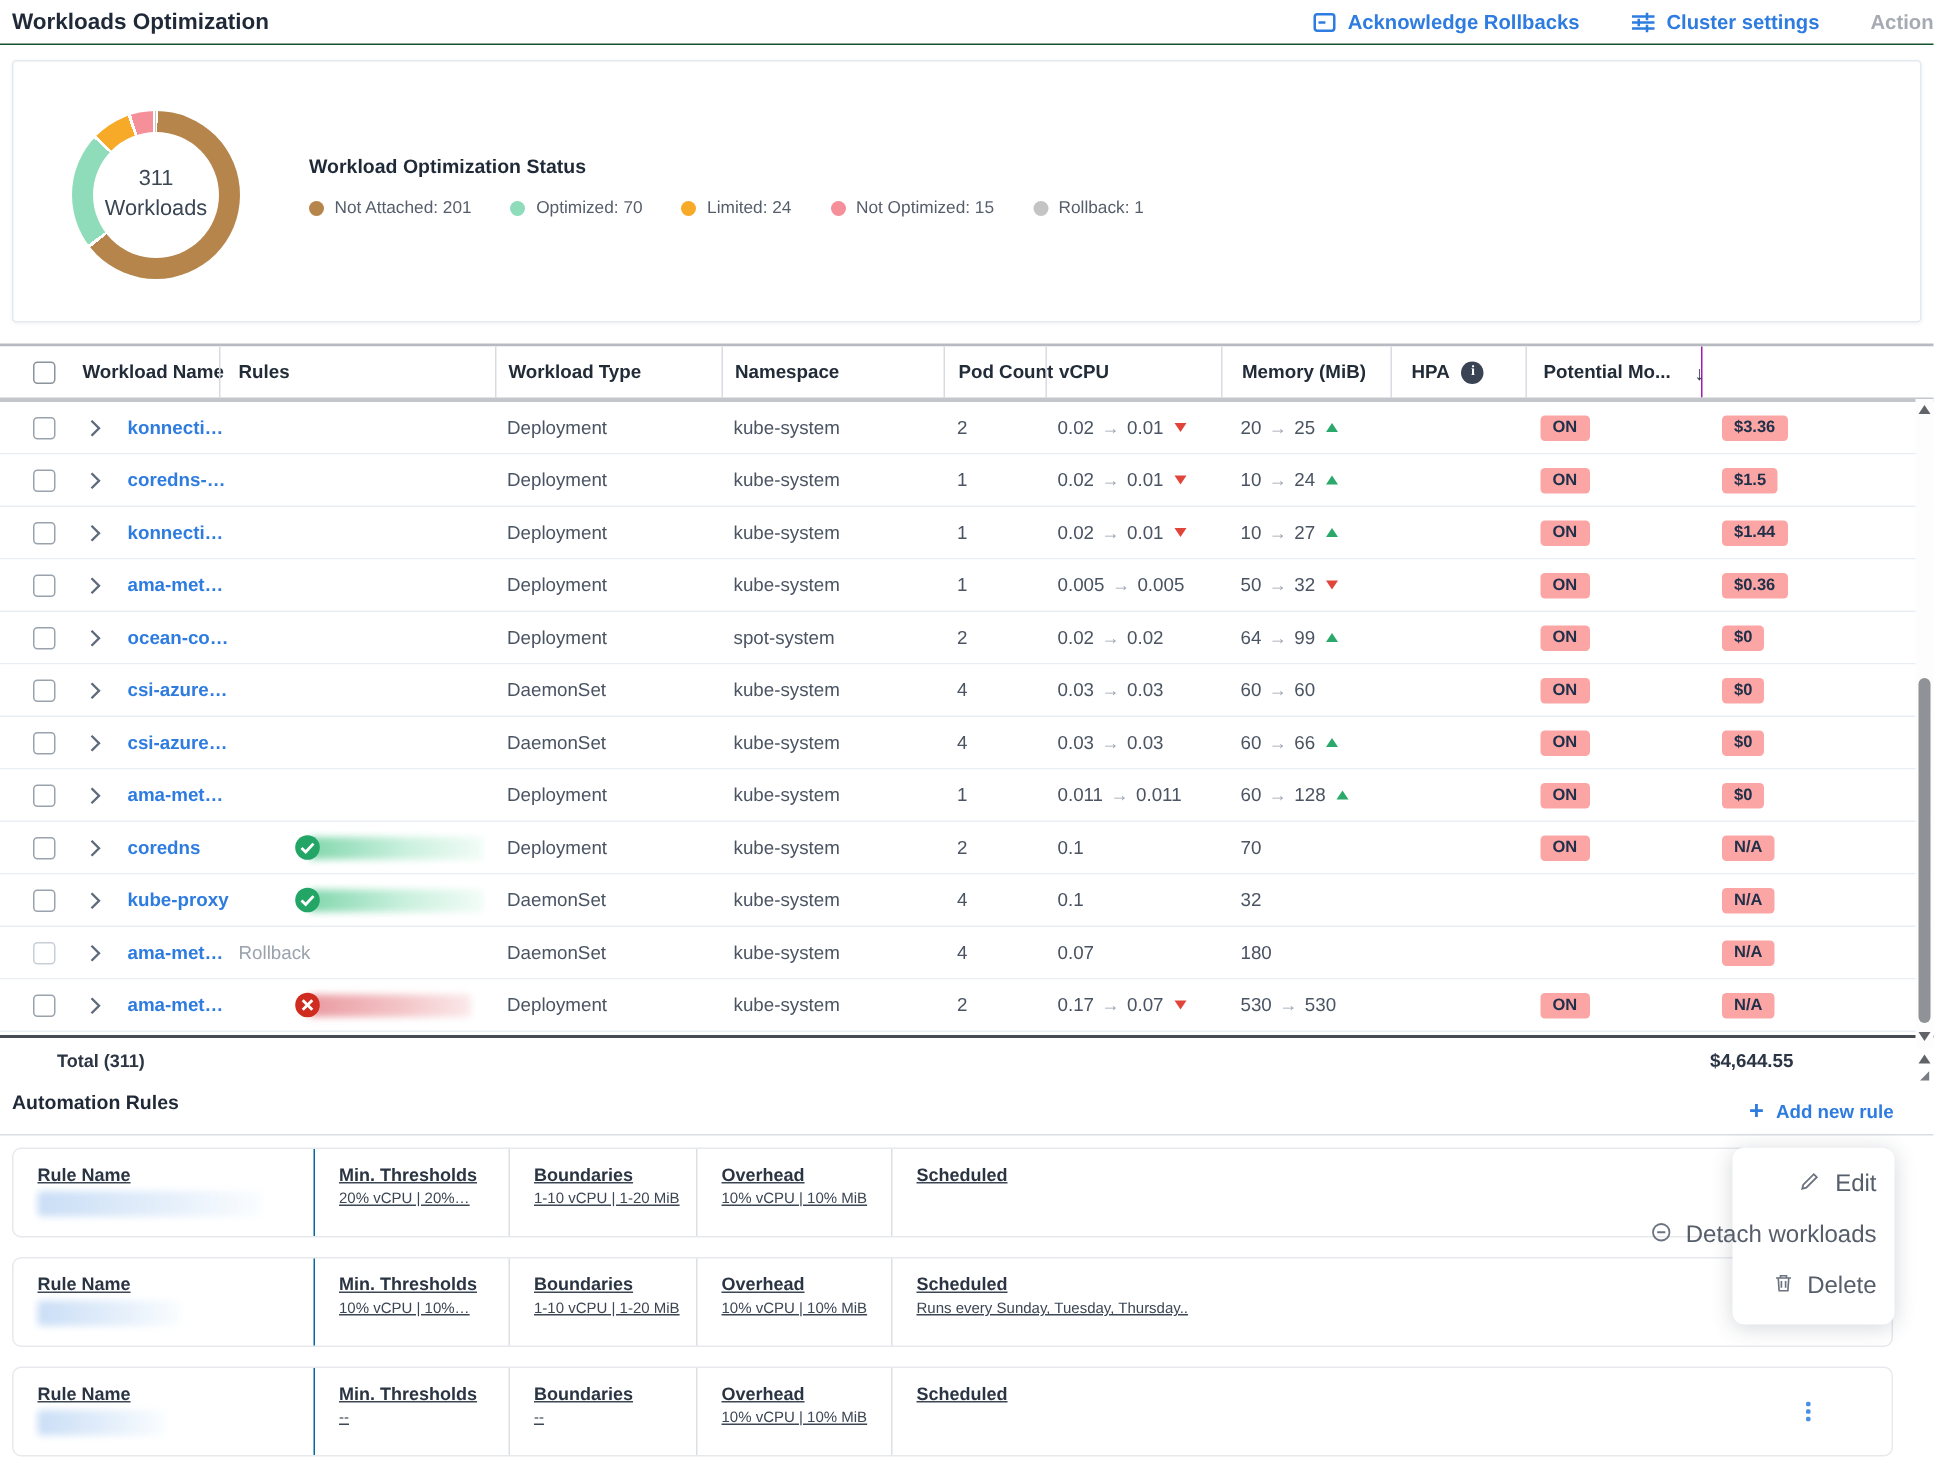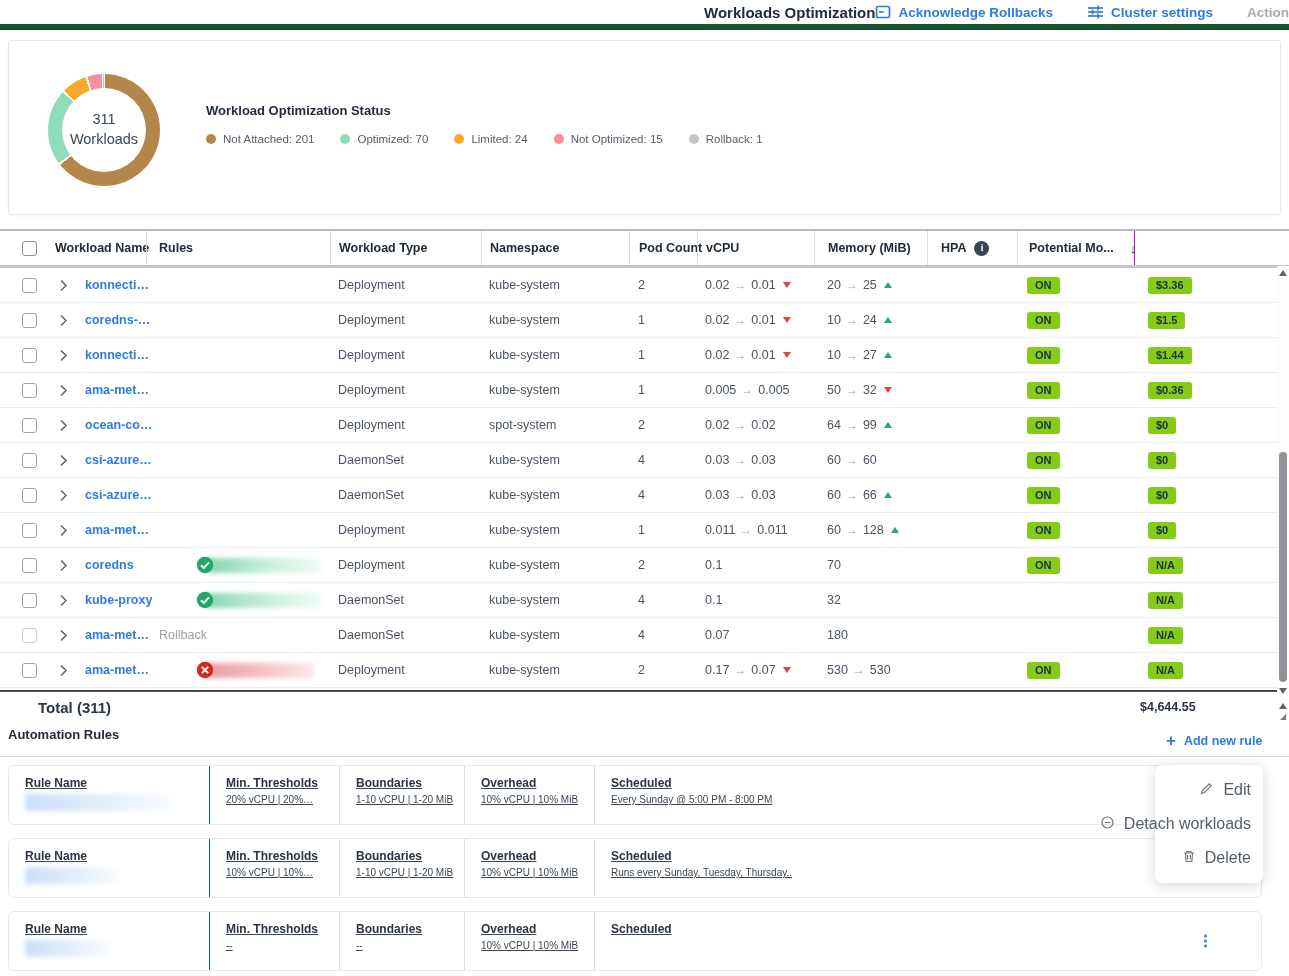--- a/index.html
+++ b/index.html
@@ -1,21 +1,21 @@
 <!DOCTYPE html>
 <html><head>
 <meta charset="utf-8">
 <style>
   * { margin:0; padding:0; box-sizing:border-box; }
   html,body { width:1289px; height:976px; overflow:hidden; background:#fff;
     font-family:"Liberation Sans", sans-serif; color:#3c4654; }
 
   
   .topbar { position:absolute; left:0; top:0; width:1289px; height:30px; background:#fff;
-    border-bottom:6px solid #14532d; display:flex; align-items:center; justify-content:flex-end; padding:0 0 0 8px; }
+    border-bottom:1px solid #14532d; display:flex; align-items:center; justify-content:space-between; padding:0 0 0 8px; }
   .page-title { font-size:15px; font-weight:bold; color:#1f2937; }
   .topbar-actions { display:flex; align-items:center; gap:34px; }
   .top-action { display:flex; align-items:center; gap:7px; font-size:13.5px; font-weight:bold;
     color:#2e7ce0; cursor:pointer; white-space:nowrap; text-decoration:none; }
   .top-action.disabled { color:#a6abb3; }
   .top-action svg { display:block; }
 
   
   .summary-card { position:absolute; left:8px; top:40px; width:1273px; height:175px; background:#fff;
     border:1px solid #e4e9ef; border-radius:3px; box-shadow:0 1px 3px rgba(20,40,70,.05); }
@@ -58,32 +58,32 @@
   .wname { color:#2e7ce0; font-weight:bold; text-decoration:none; padding-left:7px; cursor:pointer; overflow:visible; }
   .cell-pods { padding-left:9px; } .cell-vcpu { padding-left:8px; } .cell-mem { padding-left:13px; }
   .cell-type, .cell-ns { padding-left:8px; }
   .arr { color:#9aa3b0; margin:0 5px; font-size:12px; }
   .tri { display:inline-block; width:0; height:0; margin-left:7px; }
   .tri.up { border-left:4.5px solid transparent; border-right:4.5px solid transparent; border-bottom:6.5px solid #2aa96b; }
   .tri.down { border-left:4.5px solid transparent; border-right:4.5px solid transparent; border-top:6.5px solid #e0443a; }
   .cell-hpa { justify-content:flex-start; }
   .cell-hpa .badge { transform:translateX(100px); }
   .cell-pot { padding-left:131px; }
-  .badge { background:#84cc16; color:#203049; font-size:11px; font-weight:bold; padding:3px 8px;
+  .badge { background:#fca5a5; color:#203049; font-size:11px; font-weight:bold; padding:3px 8px;
     border-radius:3px; line-height:1; }
   .rule-text { padding-left:13px; color:#9aa2ac; }
   .rule-redact { position:relative; margin-left:50px; display:flex; align-items:center; }
   .rule-bar { height:15px; border-radius:2px; filter:blur(2.5px); margin-left:-8px; }
   .rule-bar.green { width:116px; background:linear-gradient(90deg,#83d7ae 0%,#c9f0dd 55%,#f2fcf7 100%); }
   .rule-bar.red { width:108px; background:linear-gradient(90deg,#ea9ba1 0%,#f3c3c6 55%,#fbe9ea 100%); }
   .rule-ico { position:relative; z-index:2; display:flex; }
 
   .total-row { position:absolute; left:0; top:692px; width:1289px; height:30px; background:#fff;
     display:flex; align-items:center; }
-  .total-label { font-size:15px; font-weight:bold; color:#2b3544; padding-left:38px; }
+  .total-label { font-size:12px; font-weight:bold; color:#2b3544; padding-left:38px; }
   .total-value { position:absolute; left:1140px; font-size:12.5px; font-weight:bold; color:#2b3544; }
 
   
   .vscroll { position:absolute; left:1277px; top:266px; width:12px; height:432px; background:#fdfdfd; }
   .sb-arrow { position:absolute; left:2px; width:0; height:0; border-left:4.5px solid transparent; border-right:4.5px solid transparent; }
   .sb-up { top:4px; border-bottom:6px solid #606468; }
   .sb-down { bottom:4px; border-top:6px solid #606468; }
   .sb-thumb { position:absolute; left:2px; top:186px; width:8px; height:230px; background:#8f9296; border-radius:4px; }
   .mini-up { position:absolute; left:1279px; top:703px; width:0; height:0;
     border-left:4.5px solid transparent; border-right:4.5px solid transparent; border-bottom:6px solid #606468; }
@@ -705,21 +705,20 @@
     <div class="rcol rc-bound">
       <div class="rlabel">Boundaries</div>
       <div class="rval">1-10 vCPU | 1-20 MiB</div>
     </div>
     <div class="rcol rc-over">
       <div class="rlabel">Overhead</div>
       <div class="rval">10% vCPU | 10% MiB</div>
     </div>
     <div class="rcol rc-sched">
       <div class="rlabel">Scheduled</div>
-      <div class="rval">Every Sunday @ 5:00 PM - 8:00 PM</div>
     </div>
     <span class="kebab">
         <i></i>
         <i></i>
         <i></i>
       </span>
   </div>
   <div class="rule-card" style="top:838px">
     <div class="rcol rc-name">
       <div class="rlabel">Rule Name</div>

